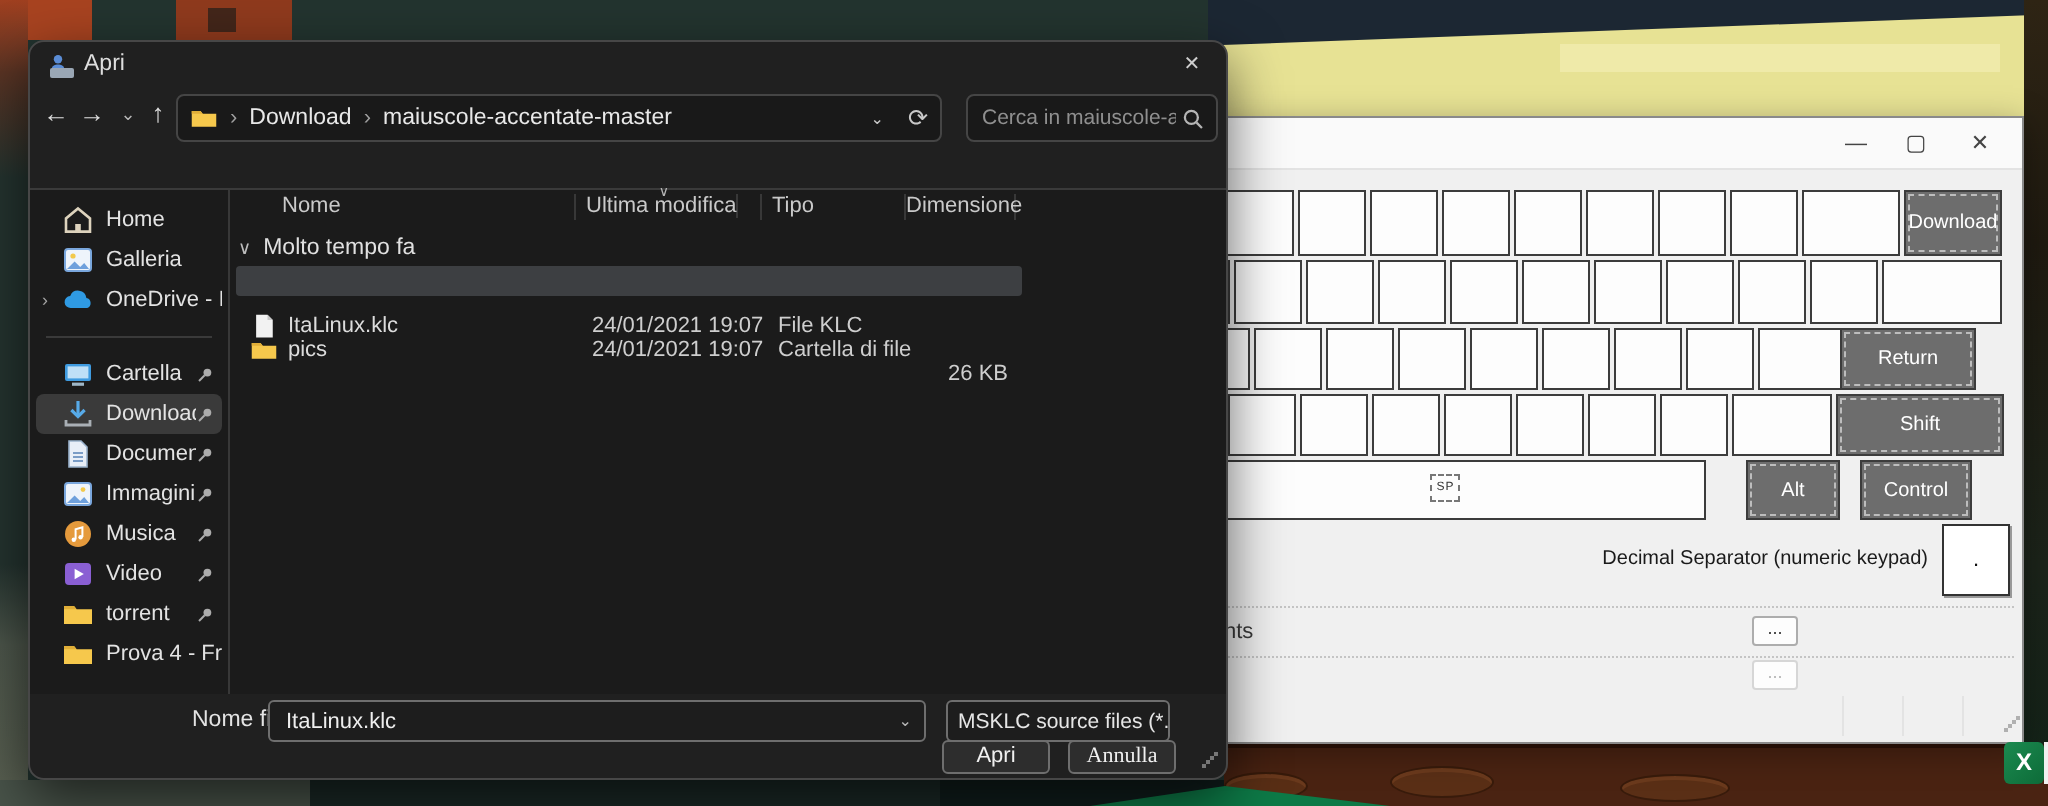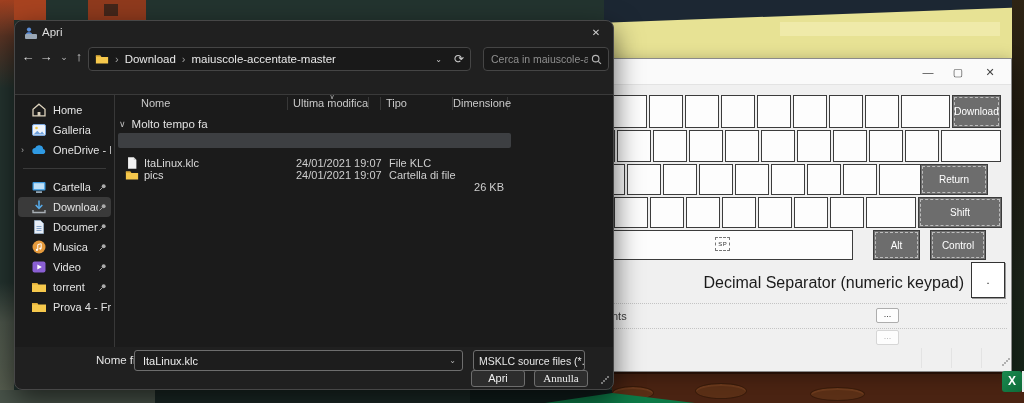--- a/index.html
+++ b/index.html
@@ -47,21 +47,21 @@
   #kb .key{position:absolute;background:#fdfdfd;border:1px solid #3c3c3c;pointer-events:auto;}
   #kb .key.gray{background:#6d6d6d;color:#fff;font-size:10px;display:flex;
     align-items:center;justify-content:center;outline:1px dashed rgba(255,255,255,.55);
     outline-offset:-3px;}
   .sp-hint{position:absolute;left:53%;top:6px;width:15px;height:14px;border:1px dashed #777;
     font-size:6px;color:#333;display:flex;align-items:center;justify-content:center;
     text-transform:uppercase;letter-spacing:.5px;}
   .dec-key{position:absolute;left:971px;top:262px;width:34px;height:36px;background:#fff;
     border:1px solid #333;box-shadow:1px 1px 0 #999;display:flex;align-items:center;
     justify-content:center;font-size:11px;color:#111;pointer-events:auto;}
-  .dec-label{position:absolute;right:60px;top:274px;font-size:16px;color:#1a1a1a;}
+  .dec-label{position:absolute;right:60px;top:274px;font-size:10px;color:#1a1a1a;}
   .partial-txt{position:absolute;left:612px;top:310px;font-size:11px;color:#3a3a3a;}
   .dots-btn{position:absolute;width:23px;height:15px;background:#fdfdfd;border:1px solid #adadad;
     border-radius:2px;font-size:9px;color:#333;text-align:center;line-height:11px;pointer-events:auto;}
   .dots-btn.dim{border-color:#d6d6d6;color:#b5b5b5;}
 
   
   #dialog{position:absolute;left:14px;top:20px;width:600px;height:370px;z-index:3;
     background:#202020;border:1px solid #474747;border-radius:8px;
     box-shadow:0 10px 28px rgba(0,0,0,.6);color:#e6e6e6;font-size:11.5px;overflow:hidden;}
   .dtitle{position:absolute;left:0;top:0;width:100%;height:24px;}
@@ -375,20 +375,37 @@
             <svg viewBox="0 0 12 12">
               <circle cx="7.6" cy="4.4" r="2.6" fill="#ababab"></circle>
               <path d="M5.8 6.2L2 10" stroke="#ababab" stroke-width="1.3"></path>
             </svg>
           </span>
         </div>
         <div class="sb-item">
           <span class="sb-exp"></span>
           <span class="sb-ico">
             <svg viewBox="0 0 16 16">
+              <rect x="1.5" y="2.5" width="13" height="11" rx="1.5" fill="#eef4fb" stroke="#7aa7dd"></rect>
+              <circle cx="10.5" cy="5.8" r="1.2" fill="#f2c94c"></circle>
+              <path d="M2.5 12.5l3.8-3.8 2.8 2.8 2-2 2.4 3z" fill="#6ea0dc"></path>
+            </svg>
+          </span>
+          <span class="sb-label">Immagini</span>
+          <span class="sb-pin">
+            <svg viewBox="0 0 12 12">
+              <circle cx="7.6" cy="4.4" r="2.6" fill="#ababab"></circle>
+              <path d="M5.8 6.2L2 10" stroke="#ababab" stroke-width="1.3"></path>
+            </svg>
+          </span>
+        </div>
+        <div class="sb-item">
+          <span class="sb-exp"></span>
+          <span class="sb-ico">
+            <svg viewBox="0 0 16 16">
               <circle cx="8" cy="8" r="6.5" fill="#e59a3c"></circle>
               <path d="M6.8 10.8V5.6l3.4-.9v4.8" stroke="#fff" stroke-width="1" fill="none"></path>
               <circle cx="5.9" cy="10.9" r="1.1" fill="#fff"></circle>
               <circle cx="9.3" cy="9.6" r="1.1" fill="#fff"></circle>
             </svg>
           </span>
           <span class="sb-label">Musica</span>
           <span class="sb-pin">
             <svg viewBox="0 0 12 12">
               <circle cx="7.6" cy="4.4" r="2.6" fill="#ababab"></circle>

